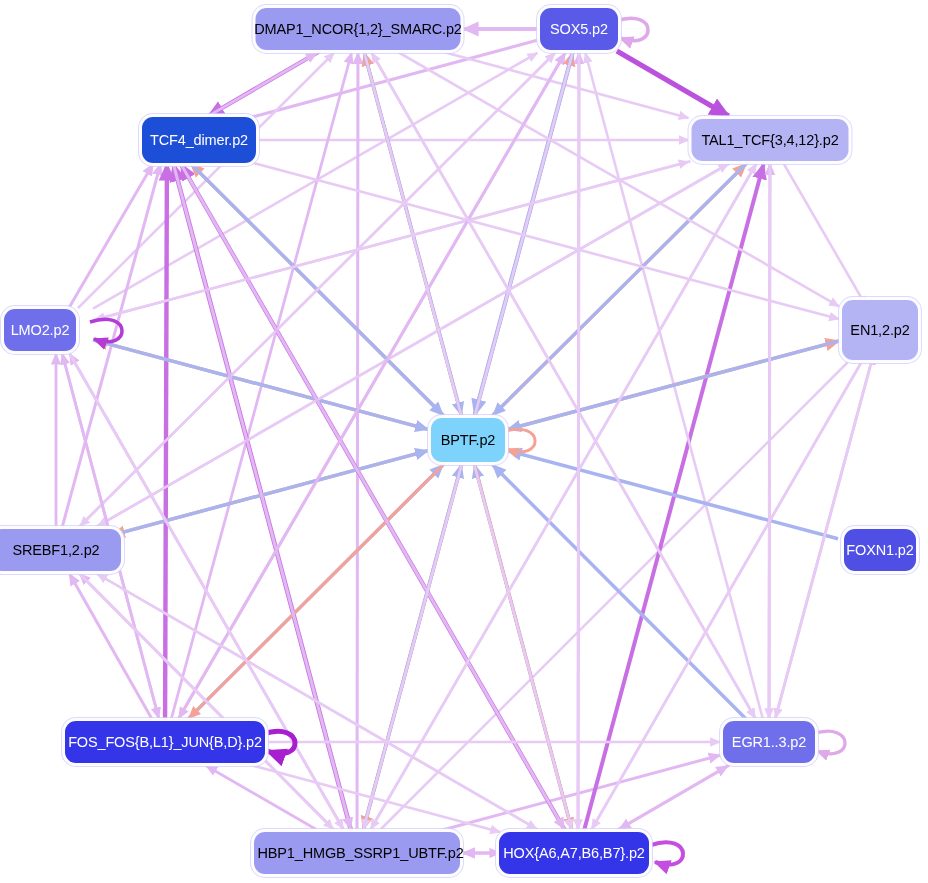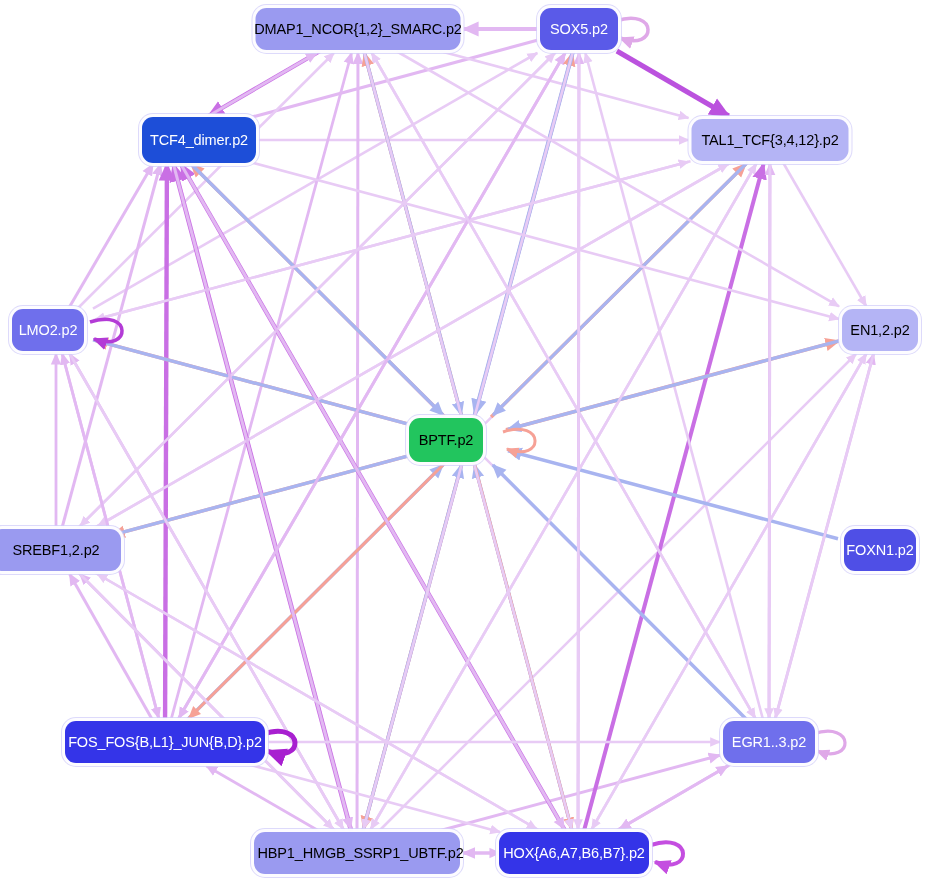--- a/index.html
+++ b/index.html
@@ -190,27 +190,27 @@
       </div>
       <div class="node" style="left: 579px; top: 29px; width: 78px; height: 42px; background: rgb(90, 90, 232); color: rgb(255, 255, 255);">
         <span class="node-label">SOX5.p2</span>
       </div>
       <div class="node" style="left: 167px; top: 140px; width: 114px; height: 46px; background: #1d4ed8; color: rgb(255, 255, 255); margin-left: 32px;">
         <span class="node-label">TCF4_dimer.p2</span>
       </div>
       <div class="node" style="left: 770px; top: 140px; width: 157px; height: 42px; background: rgb(180, 180, 245); color: rgb(0, 0, 0);">
         <span class="node-label">TAL1_TCF{3,4,12}.p2</span>
       </div>
-      <div class="node" style="left: 48px; top: 330px; width: 72px; height: 42px; background: rgb(111, 111, 236); color: rgb(255, 255, 255);">
+      <div class="node" style="left: 40px; top: 330px; width: 72px; height: 42px; background: rgb(111, 111, 236); color: rgb(255, 255, 255);">
         <span class="node-label">LMO2.p2</span>
       </div>
-      <div class="node" style="left: 880px; top: 330px; width: 76px; height: 42px; background: rgb(180, 180, 245); color: rgb(0, 0, 0);">
+      <div class="node" style="left: 880px; top: 330px; width: 76px; height: 60px; background: rgb(180, 180, 245); color: rgb(0, 0, 0);">
         <span class="node-label">EN1,2.p2</span>
       </div>
-      <div class="node" style="left: 446px; top: 440px; width: 74px; height: 44px; background: #22c55e; color: rgb(0, 0, 0);">
+      <div class="node" style="left: 468px; top: 440px; width: 74px; height: 44px; background: #7dd3fc; color: rgb(0, 0, 0);">
         <span class="node-label">BPTF.p2</span>
       </div>
       <div class="node" style="left: 56px; top: 550px; width: 130px; height: 42px; background: rgb(154, 154, 240); color: rgb(0, 0, 0);">
         <span class="node-label">SREBF1,2.p2</span>
       </div>
       <div class="node" style="left: 880px; top: 550px; width: 72px; height: 42px; background: rgb(79, 79, 230); color: rgb(255, 255, 255);">
         <span class="node-label">FOXN1.p2</span>
       </div>
       <div class="node" style="left: 165px; top: 742px; width: 200px; height: 42px; background: rgb(52, 52, 232); color: rgb(255, 255, 255);">
         <span class="node-label">FOS_FOS{B,L1}_JUN{B,D}.p2</span>

